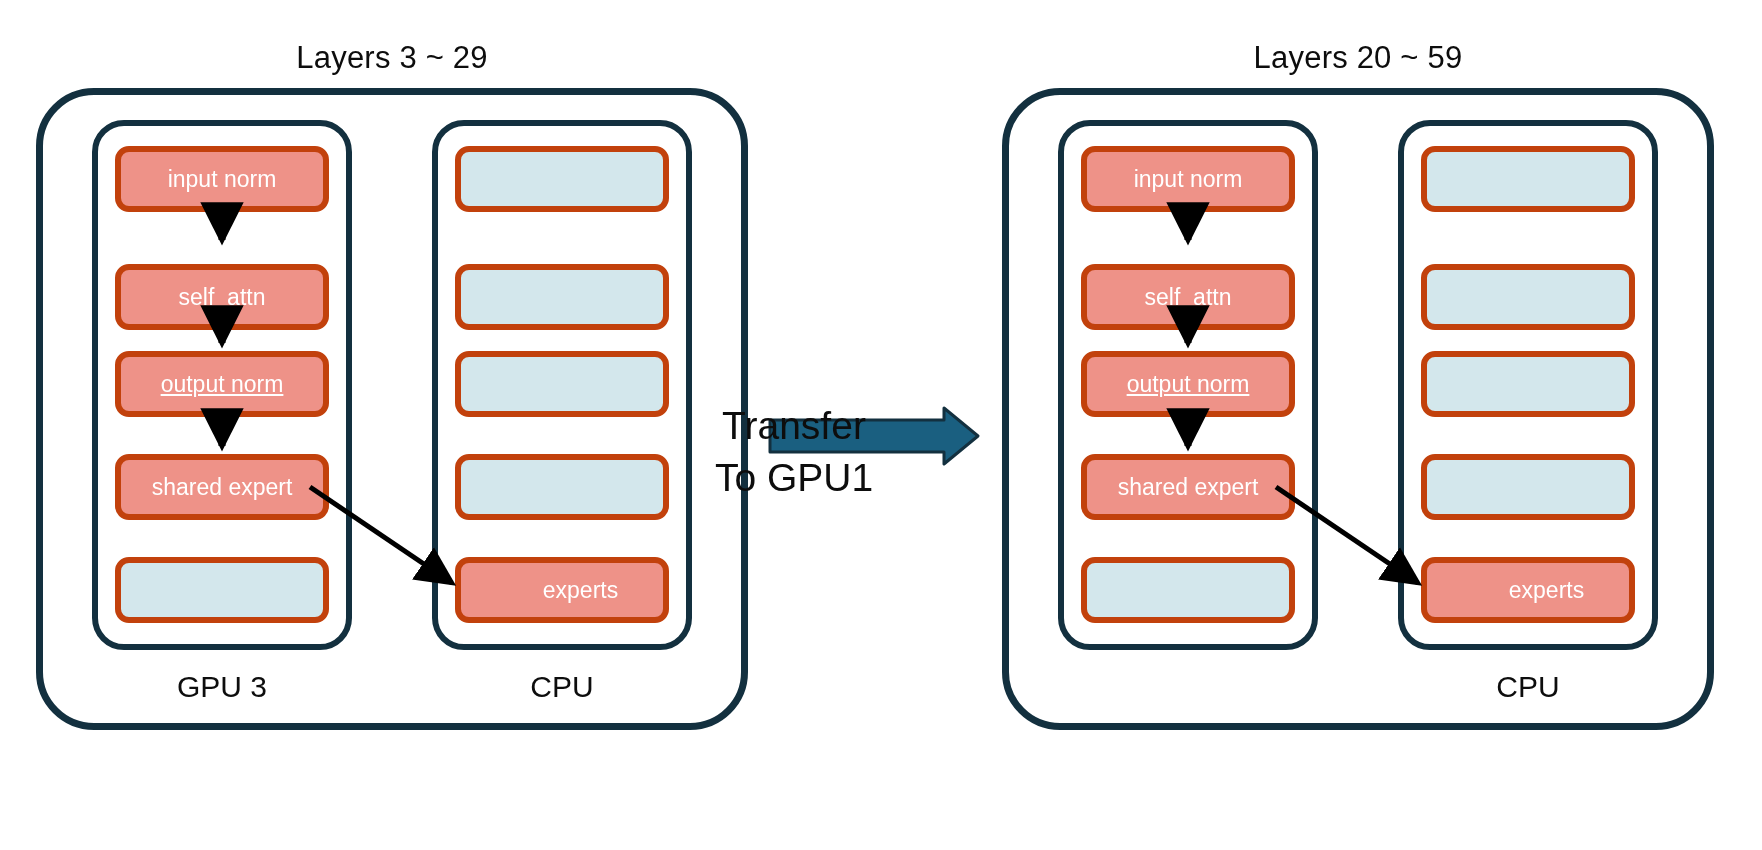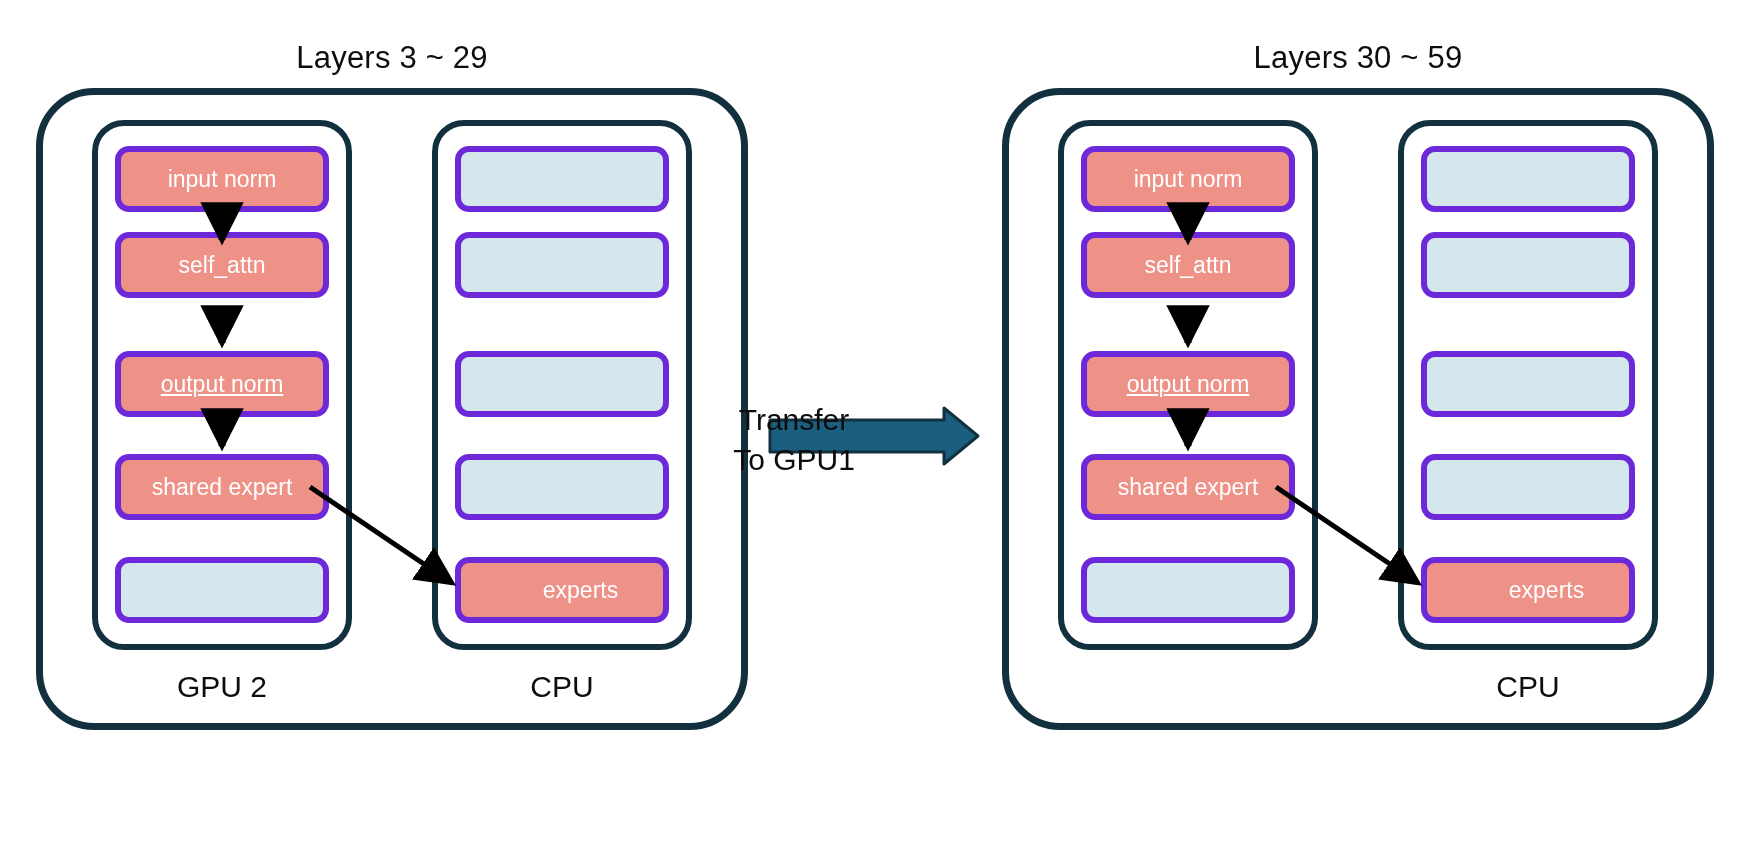--- a/index.html
+++ b/index.html
@@ -68,92 +68,92 @@
   .lbl-gpu-left  { left: 92px;  top: 670px; width: 260px; }
   .lbl-cpu-left  { left: 432px; top: 670px; width: 260px; }
   .lbl-gpu-right { left: 1058px; top: 670px; width: 260px; }
   .lbl-cpu-right { left: 1398px; top: 670px; width: 260px; }
 
   
   .cell {
     position: absolute;
     width: 214px;
     height: 66px;
-    border: 6px solid #6d28d9;
+    border: 6px solid #c2410c;
     border-radius: 14px;
     box-sizing: border-box;
     display: flex;
     align-items: center;
     justify-content: center;
     font-size: 23px;
     color: #ffffff;
     white-space: nowrap;
   }
   .cell.active { background: #ee9288; }
   .cell.idle   { background: #d3e7ec; color: transparent; }
 
   
   .cx-gpu-left  { left: 115px; }
   .cx-cpu-left  { left: 455px; }
   .cx-gpu-right { left: 1081px; }
   .cx-cpu-right { left: 1421px; }
 
   .cy0 { top: 146px; }
-  .cy1 { top: 232px; }
+  .cy1 { top: 264px; }
   .cy2 { top: 351px; text-decoration: underline; }
   .cy3 { top: 454px; }
   .cy4 { top: 557px; padding-left: 37px; }
 
   
   .transfer-label {
     position: absolute;
     left: 694px;
     top: 400px;
     width: 200px;
-    font-size: 30px;
+    font-size: 39px;
     color: #0d0d0d;
     line-height: 1.33;
     text-align: center;
   }
 
   .svg-overlay {
     position: absolute;
     left: 0; top: 0;
     width: 1762px;
     height: 850px;
     pointer-events: none;
   }
 </style>
 </head>
 <body>
 
 <div id="canvas">
 
   <div class="group-title title-left">Layers 3 ~ 29</div>
 
-  <div class="group-title title-right">Layers 30 ~ 59</div>
+  <div class="group-title title-right">Layers 20 ~ 59</div>
 
   <div class="group group-left"></div>
 
   <div class="column col-gpu-left"></div>
   <div class="column col-cpu-left"></div>
 
   <div class="cell active cx-gpu-left cy0">input norm</div>
   <div class="cell active cx-gpu-left cy1">self_attn</div>
   <div class="cell active cx-gpu-left cy2">output norm</div>
   <div class="cell active cx-gpu-left cy3">shared expert</div>
   <div class="cell idle cx-gpu-left cy4"></div>
 
   <div class="cell idle cx-cpu-left cy0"></div>
   <div class="cell idle cx-cpu-left cy1"></div>
   <div class="cell idle cx-cpu-left cy2"></div>
   <div class="cell idle cx-cpu-left cy3"></div>
   <div class="cell active cx-cpu-left cy4">experts</div>
 
-  <div class="col-label lbl-gpu-left">GPU 2</div>
+  <div class="col-label lbl-gpu-left">GPU 3</div>
   <div class="col-label lbl-cpu-left">CPU</div>
 
   <div class="group group-right"></div>
 
   <div class="column col-gpu-right"></div>
   <div class="column col-cpu-right"></div>
 
   <div class="cell active cx-gpu-right cy0">input norm</div>
   <div class="cell active cx-gpu-right cy1">self_attn</div>
   <div class="cell active cx-gpu-right cy2">output norm</div>

